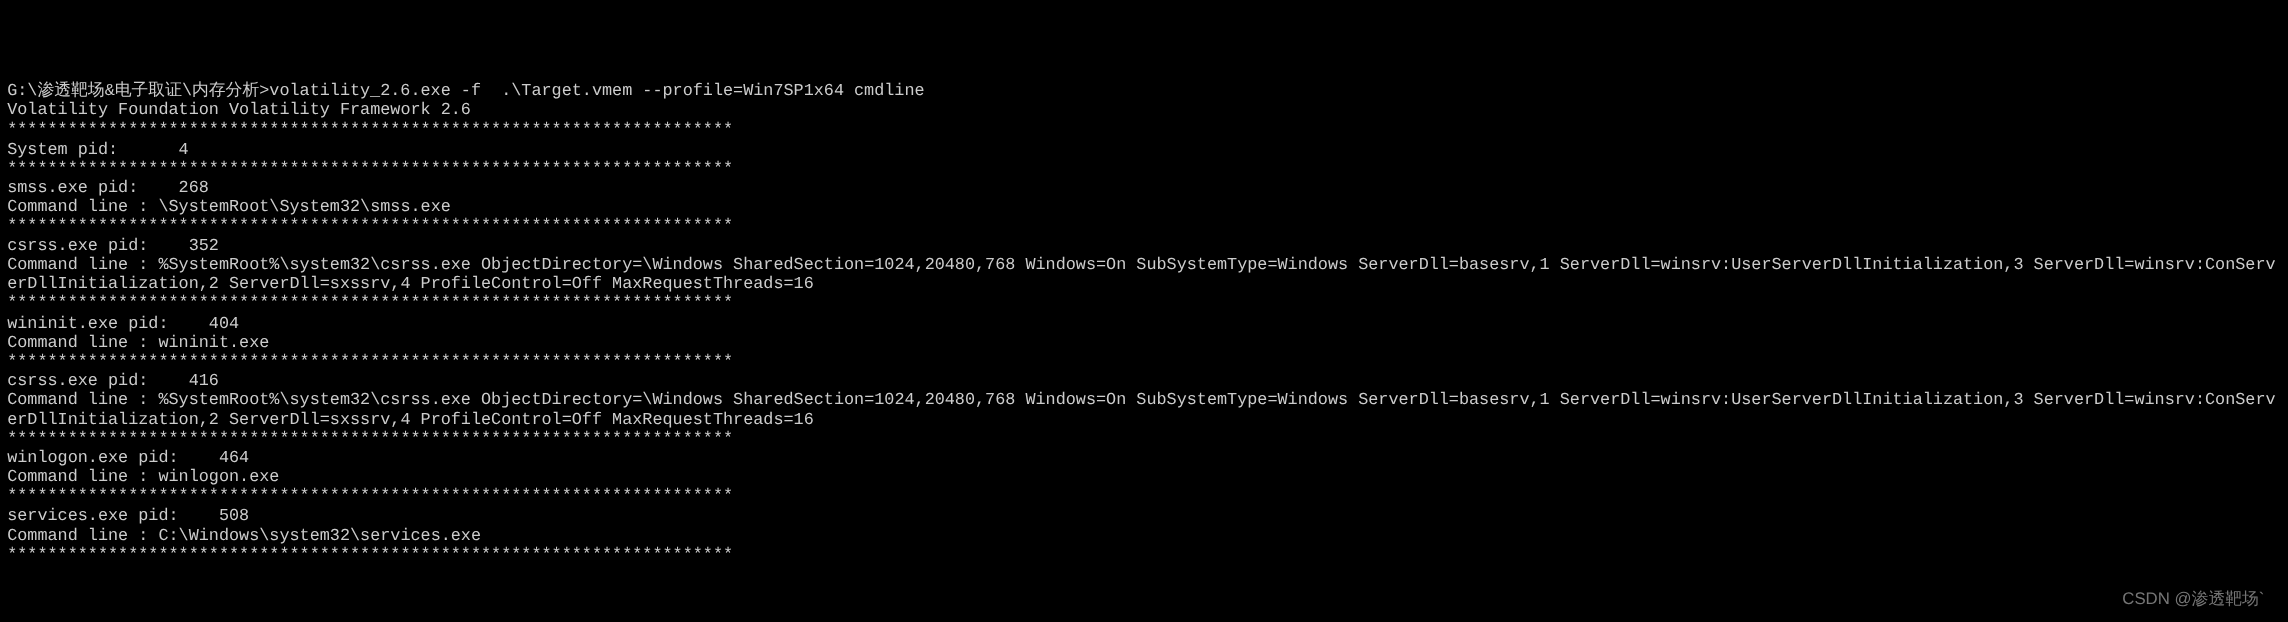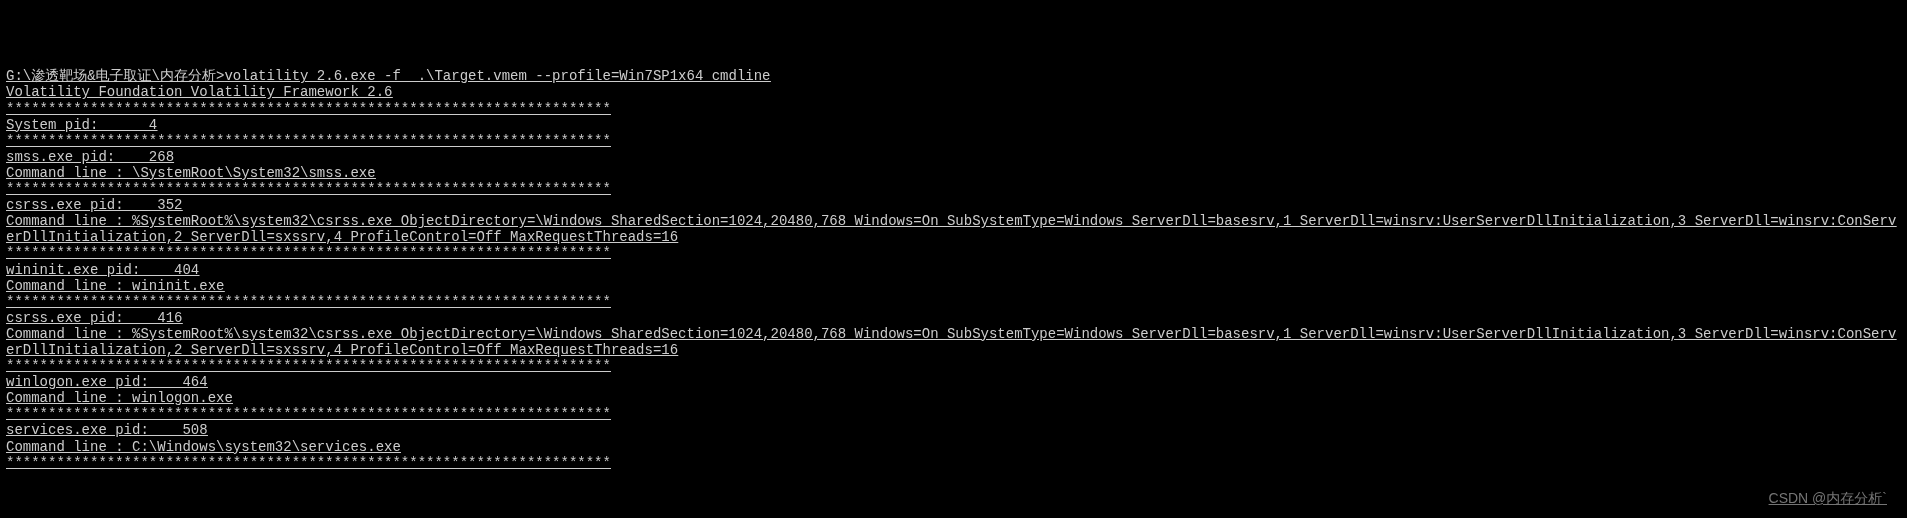--- a/index.html
+++ b/index.html
@@ -1,19 +1,18 @@
 <!DOCTYPE html>
 <html><head>
   <meta charset="utf-8">
   <style>
     * {
       margin: 0;
       padding: 0;
       box-sizing: border-box;
-      text-decoration: underline;
     }
     body {
       background: #000000;
       color: #cccccc;
       font-family: "Consolas", "Courier New", monospace;
       font-size: 14px;
       line-height: 1.15;
       padding: 4px 6px;
       width: 1907px;
       height: 518px;
@@ -35,16 +34,16 @@
       opacity: 0.85;
     }
   </style>
 </head>
 <body>
 
 
 
 <div><span class="line"><span>G:\渗透靶场&amp;电子取证\内存分析&gt;</span><span>volatility_2.6.exe -f  .\Target.vmem --profile=Win7SP1x64 cmdline</span></span><span class="line">Volatility Foundation Volatility Framework 2.6</span><span class="line">************************************************************************</span><span class="line">System pid:      4</span><span class="line">************************************************************************</span><span class="line">smss.exe pid:    268</span><span class="line">Command line : \SystemRoot\System32\smss.exe</span><span class="line">************************************************************************</span><span class="line">csrss.exe pid:    352</span><span class="line">Command line : %SystemRoot%\system32\csrss.exe ObjectDirectory=\Windows SharedSection=1024,20480,768 Windows=On SubSystemType=Windows ServerDll=basesrv,1 ServerDll=winsrv:UserServerDllInitialization,3 ServerDll=winsrv:ConServerDllInitialization,2 ServerDll=sxssrv,4 ProfileControl=Off MaxRequestThreads=16</span><span class="line">************************************************************************</span><span class="line">wininit.exe pid:    404</span><span class="line">Command line : wininit.exe</span><span class="line">************************************************************************</span><span class="line">csrss.exe pid:    416</span><span class="line">Command line : %SystemRoot%\system32\csrss.exe ObjectDirectory=\Windows SharedSection=1024,20480,768 Windows=On SubSystemType=Windows ServerDll=basesrv,1 ServerDll=winsrv:UserServerDllInitialization,3 ServerDll=winsrv:ConServerDllInitialization,2 ServerDll=sxssrv,4 ProfileControl=Off MaxRequestThreads=16</span><span class="line">************************************************************************</span><span class="line">winlogon.exe pid:    464</span><span class="line">Command line : winlogon.exe</span><span class="line">************************************************************************</span><span class="line">services.exe pid:    508</span><span class="line">Command line : C:\Windows\system32\services.exe</span><span class="line">************************************************************************</span></div>
 
-<div class="watermark">CSDN @内存分析`</div>
+<div class="watermark">CSDN @渗透靶场`</div>
 
 
 
 
 </body></html>

